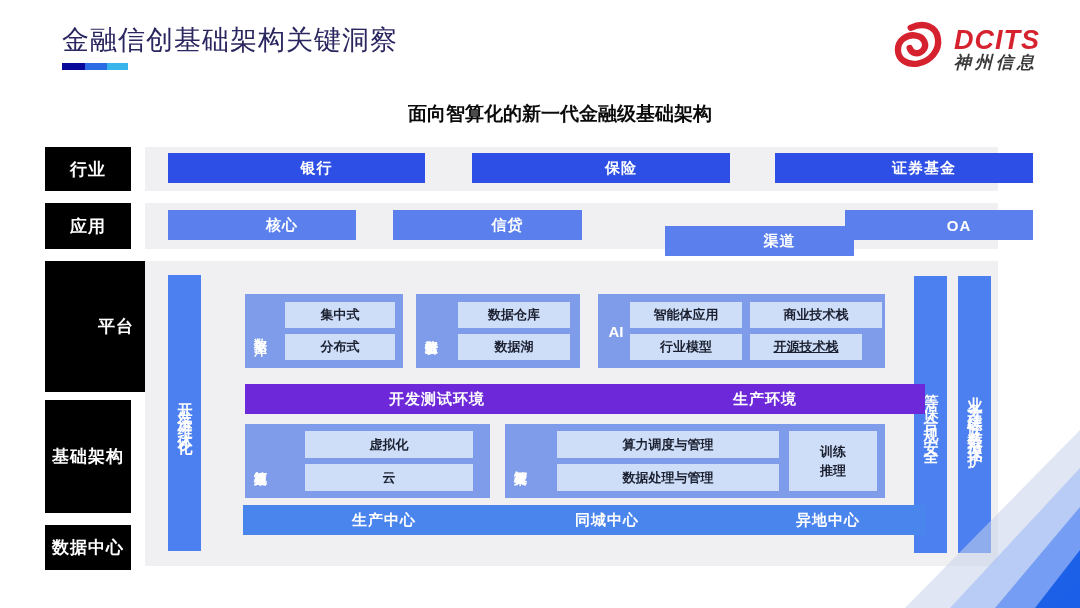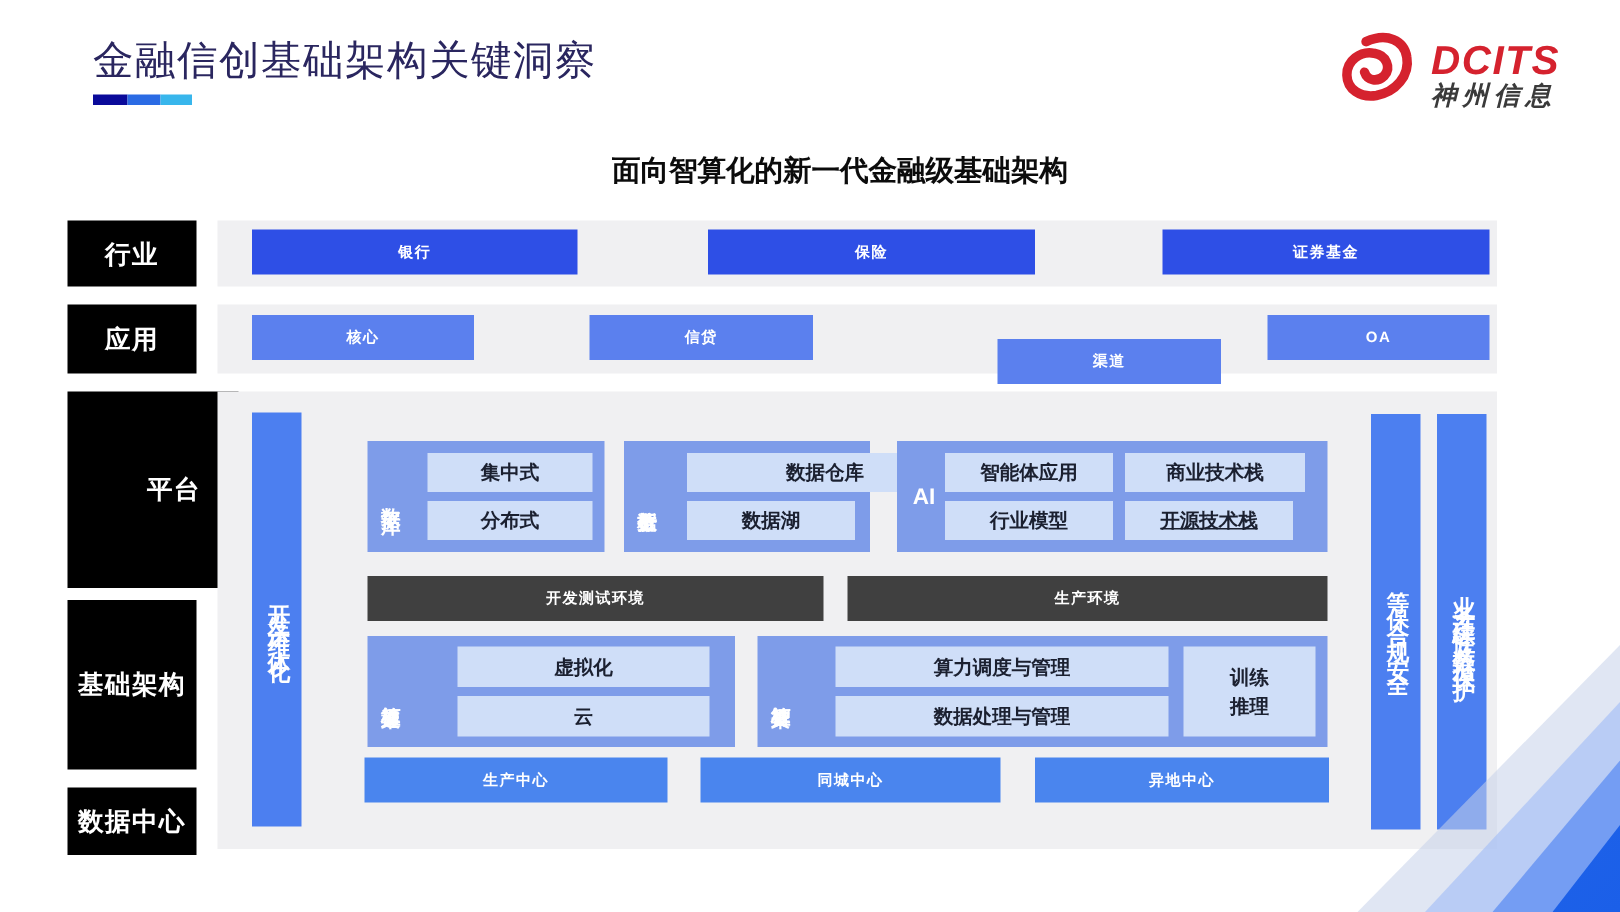--- a/index.html
+++ b/index.html
@@ -14,24 +14,24 @@
   .logo-wrap{display:flex;align-items:center;gap:9px;}
   .logo-text{display:flex;flex-direction:column;line-height:1.05;}
   .logo-brand{font-size:27px;font-weight:800;font-style:italic;color:#d5222e;letter-spacing:1px;}
   .logo-company{font-size:17px;font-weight:bold;color:#3a3a3a;letter-spacing:4px;font-style:italic;}
   .subtitle{font-size:19px;font-weight:bold;color:#0b0b0b;text-align:center;}
   
   .lbl-navy{background:#000000;color:#fff;font-weight:bold;font-size:17px;
     display:flex;align-items:center;justify-content:center;letter-spacing:1px;}
   .strip{background:#f0f0f2;}
   .btn{display:flex;align-items:center;justify-content:center;color:#fff;
-    font-weight:bold;font-size:10px;letter-spacing:1px;}
+    font-weight:bold;font-size:15px;letter-spacing:1px;padding-left:40px;}
   .btn1{background:#2e4fe6;}
   .btn2{background:#5b80ee;}
-  .env{background:#404040;font-family:Liberation Mono, monospace;}
+  .env{background:#6d28d9;font-family:Liberation Mono, monospace;}
   .cbtn{background:#4a85ee;}
   .vbar{background:#4c7ff0;color:#fff;font-weight:bold;font-size:15px;
     display:flex;align-items:center;justify-content:center;}
   .vtext{writing-mode:vertical-rl;text-orientation:upright;}
   .grp{background:#7e9ce9;position:absolute;}
   .grp-label{position:absolute;top:0;bottom:0;display:flex;align-items:center;justify-content:center;
     color:#fff;font-weight:bold;font-size:13px;}
   .inner{position:absolute;background:#cfdef8;color:#1b2030;font-weight:600;font-size:13px;
     display:flex;align-items:center;justify-content:center;}
   .decor{position:absolute;inset:0;pointer-events:none;}
@@ -90,28 +90,28 @@
   </div>
 
   <div class="grp" style="left:245px;top:294px;width:158px;height:74px;">
     <div class="grp-label vtext" style="left:6px;letter-spacing:2px;">数据库</div>
     <div class="inner" style="left:40px;top:8px;width:110px;height:26px;">集中式</div>
     <div class="inner" style="left:40px;top:40px;width:110px;height:26px;">分布式</div>
   </div>
 
   <div class="grp" style="left:416px;top:294px;width:164px;height:74px;">
     <div class="grp-label vtext" style="left:6px;">数据分析</div>
-    <div class="inner" style="left:42px;top:8px;width:112px;height:26px;padding-left:36px;">数据仓库</div>
+    <div class="inner" style="left:42px;top:8px;width:112px;height:26px;">数据仓库</div>
     <div class="inner" style="left:42px;top:40px;width:112px;height:26px;">数据湖</div>
   </div>
 
   <div class="grp" style="left:598px;top:294px;width:287px;height:74px;">
     <div class="grp-label" style="left:6px;width:24px;font-size:15px;">AI</div>
     <div class="inner" style="left:32px;top:8px;width:112px;height:26px;">智能体应用</div>
-    <div class="inner" style="left:152px;top:8px;width:120px;height:26px;">商业技术栈</div>
+    <div class="inner" style="left:152px;top:8px;width:132px;height:26px;">商业技术栈</div>
     <div class="inner" style="left:32px;top:40px;width:112px;height:26px;">行业模型</div>
     <div class="inner" style="left:152px;top:40px;width:112px;height:26px;text-decoration:underline;">开源技术栈</div>
   </div>
 
   <div class="abs btn env" style="left:245px;top:384px;width:304px;height:30px;">开发测试环境</div>
   <div class="abs btn env" style="left:565px;top:384px;width:320px;height:30px;">生产环境</div>
 
   <div class="grp" style="left:245px;top:424px;width:245px;height:74px;">
     <div class="grp-label vtext" style="left:6px;">通算框架</div>
     <div class="inner" style="left:60px;top:7px;width:168px;height:27px;">虚拟化</div>

